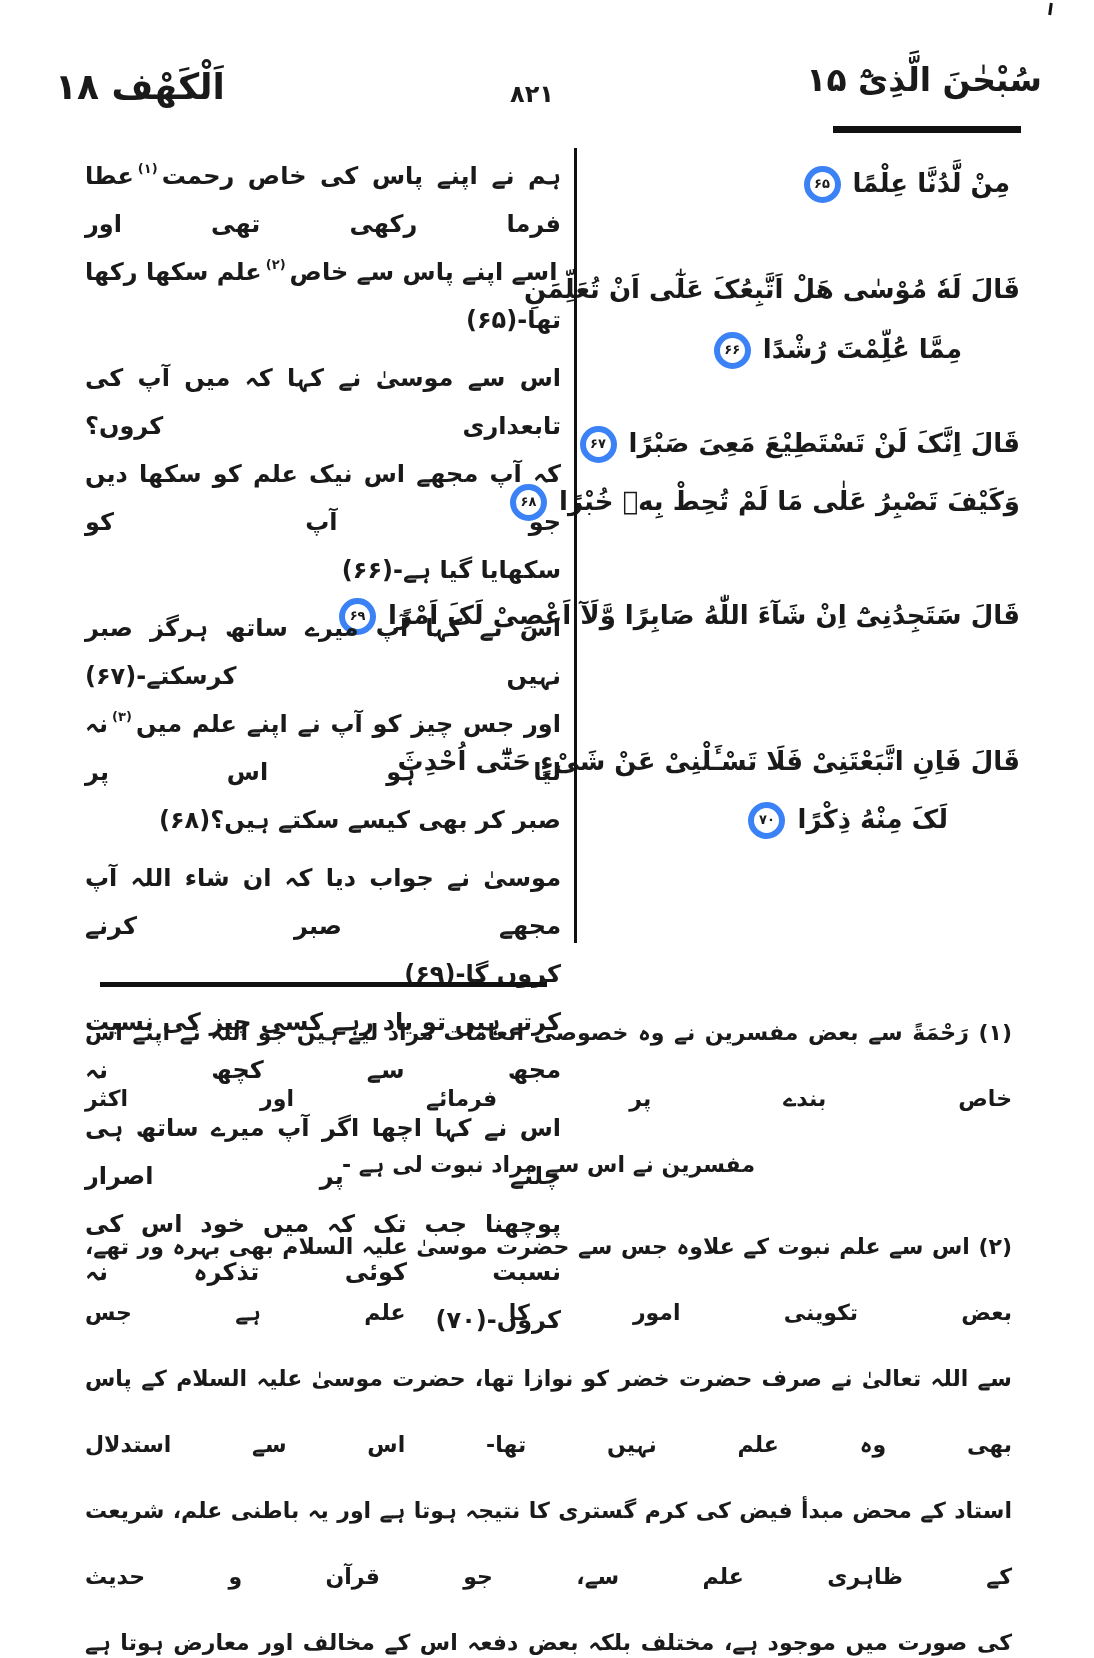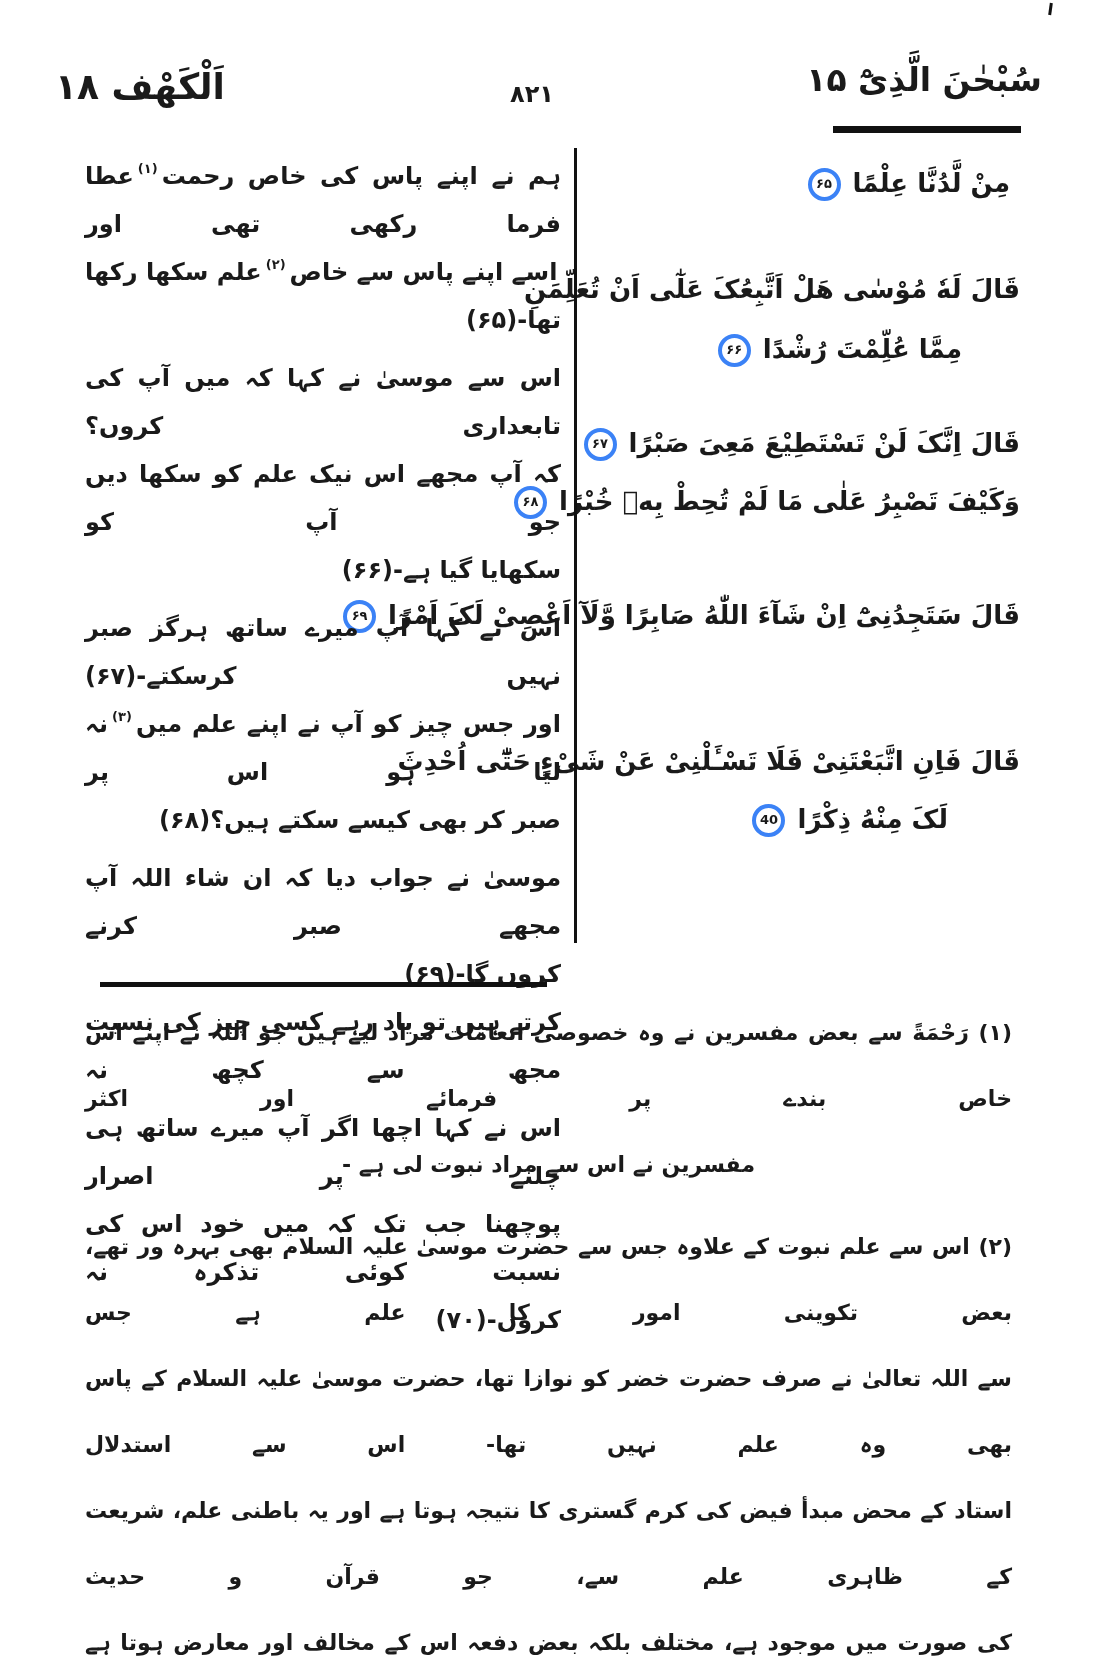--- a/index.html
+++ b/index.html
@@ -18,21 +18,21 @@
   
   .main{position:absolute;top:140px;left:85px;width:935px;height:812px;}
   .col-divider{position:absolute;top:8px;left:489px;width:3px;height:795px;background:#111;}
   
   .qcol{position:absolute;top:0;right:0;width:433px;height:812px;}
   .qline{
     position:absolute;right:0;left:0;direction:rtl;text-align:right;
     font-size:26px;line-height:46px;white-space:nowrap;
   }
   .qline .vnum{
-    display:inline-block;min-width:25px;height:25px;border:4px solid #3b82f6;border-radius:50%;
+    display:inline-block;min-width:25px;height:25px;border:6px solid #3b82f6;border-radius:50%;
     font-size:13px;line-height:23px;text-align:center;vertical-align:middle;
     margin-right:12px;white-space:nowrap;letter-spacing:0;
   }
   .q-a {top:20px;padding-right:10px;}
   .q-b1{top:126px;}
   .q-b2{top:186px;padding-right:58px;}
   .q-c {top:280px;}
   .q-d {top:338px;}
   .q-e {top:452px;}
   .q-f1{top:598px;}
@@ -68,21 +68,21 @@
 <div class="main">
 
   <div class="qcol">
     <div class="qline q-a"><span>مِنْ لَّدُنَّا عِلْمًا</span><span class="vnum">۶۵</span></div>
     <div class="qline q-b1"><span>قَالَ لَهٗ مُوْسٰی هَلْ اَتَّبِعُکَ عَلٰٓی اَنْ تُعَلِّمَنِ</span></div>
     <div class="qline q-b2"><span>مِمَّا عُلِّمْتَ رُشْدًا</span><span class="vnum">۶۶</span></div>
     <div class="qline q-c"><span>قَالَ اِنَّکَ لَنْ تَسْتَطِیْعَ مَعِیَ صَبْرًا</span><span class="vnum">۶۷</span></div>
     <div class="qline q-d"><span>وَکَیْفَ تَصْبِرُ عَلٰی مَا لَمْ تُحِطْ بِهٖ خُبْرًا</span><span class="vnum">۶۸</span></div>
     <div class="qline q-e"><span>قَالَ سَتَجِدُنِیْٓ اِنْ شَآءَ اللّٰهُ صَابِرًا وَّلَآ اَعْصِیْ لَکَ اَمْرًا</span><span class="vnum">۶۹</span></div>
     <div class="qline q-f1"><span>قَالَ فَاِنِ اتَّبَعْتَنِیْ فَلَا تَسْـَٔلْنِیْ عَنْ شَیْءٍ حَتّٰٓی اُحْدِثَ</span></div>
-    <div class="qline q-f2"><span>لَکَ مِنْهُ ذِکْرًا</span><span class="vnum">40</span></div>
+    <div class="qline q-f2"><span>لَکَ مِنْهُ ذِکْرًا</span><span class="vnum">۷۰</span></div>
   </div>
 
   <div class="col-divider"></div>
 
   <div class="ucol">
     <div class="uline j"><span>ہم نے اپنے پاس کی خاص رحمت</span><sup>(۱)</sup><span>عطا فرما رکھی تھی اور</span></div>
     <div class="uline e"><span>اسے اپنے پاس سے خاص</span><sup>(۲)</sup><span>علم سکھا رکھا تھا-(۶۵)</span></div>
     <div class="uline j gap">اس سے موسیٰ نے کہا کہ میں آپ کی تابعداری کروں؟</div>
     <div class="uline j">کہ آپ مجھے اس نیک علم کو سکھا دیں جو آپ کو</div>
     <div class="uline e">سکھایا گیا ہے-(۶۶)</div>

